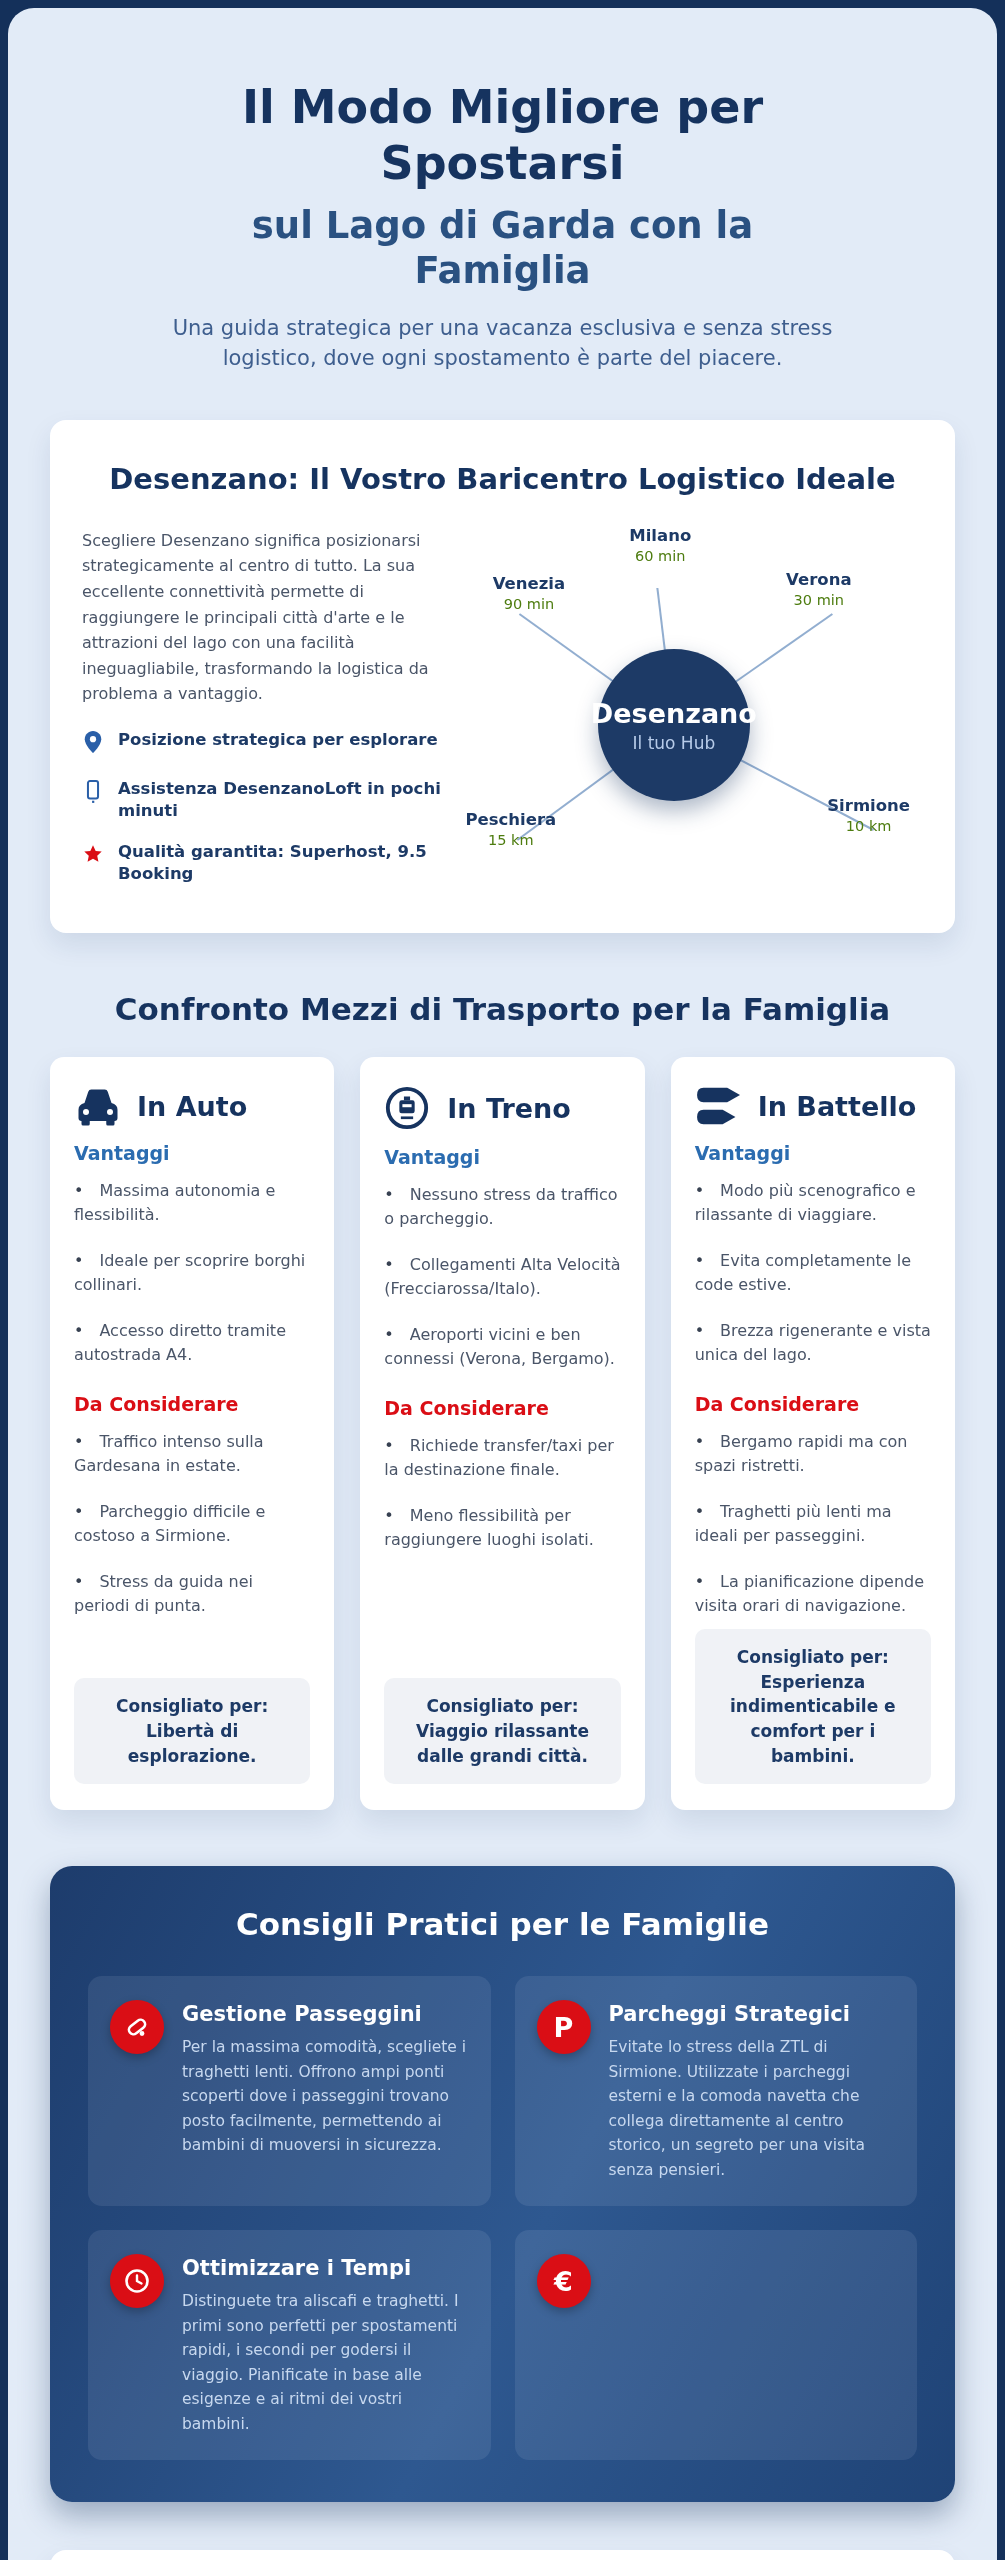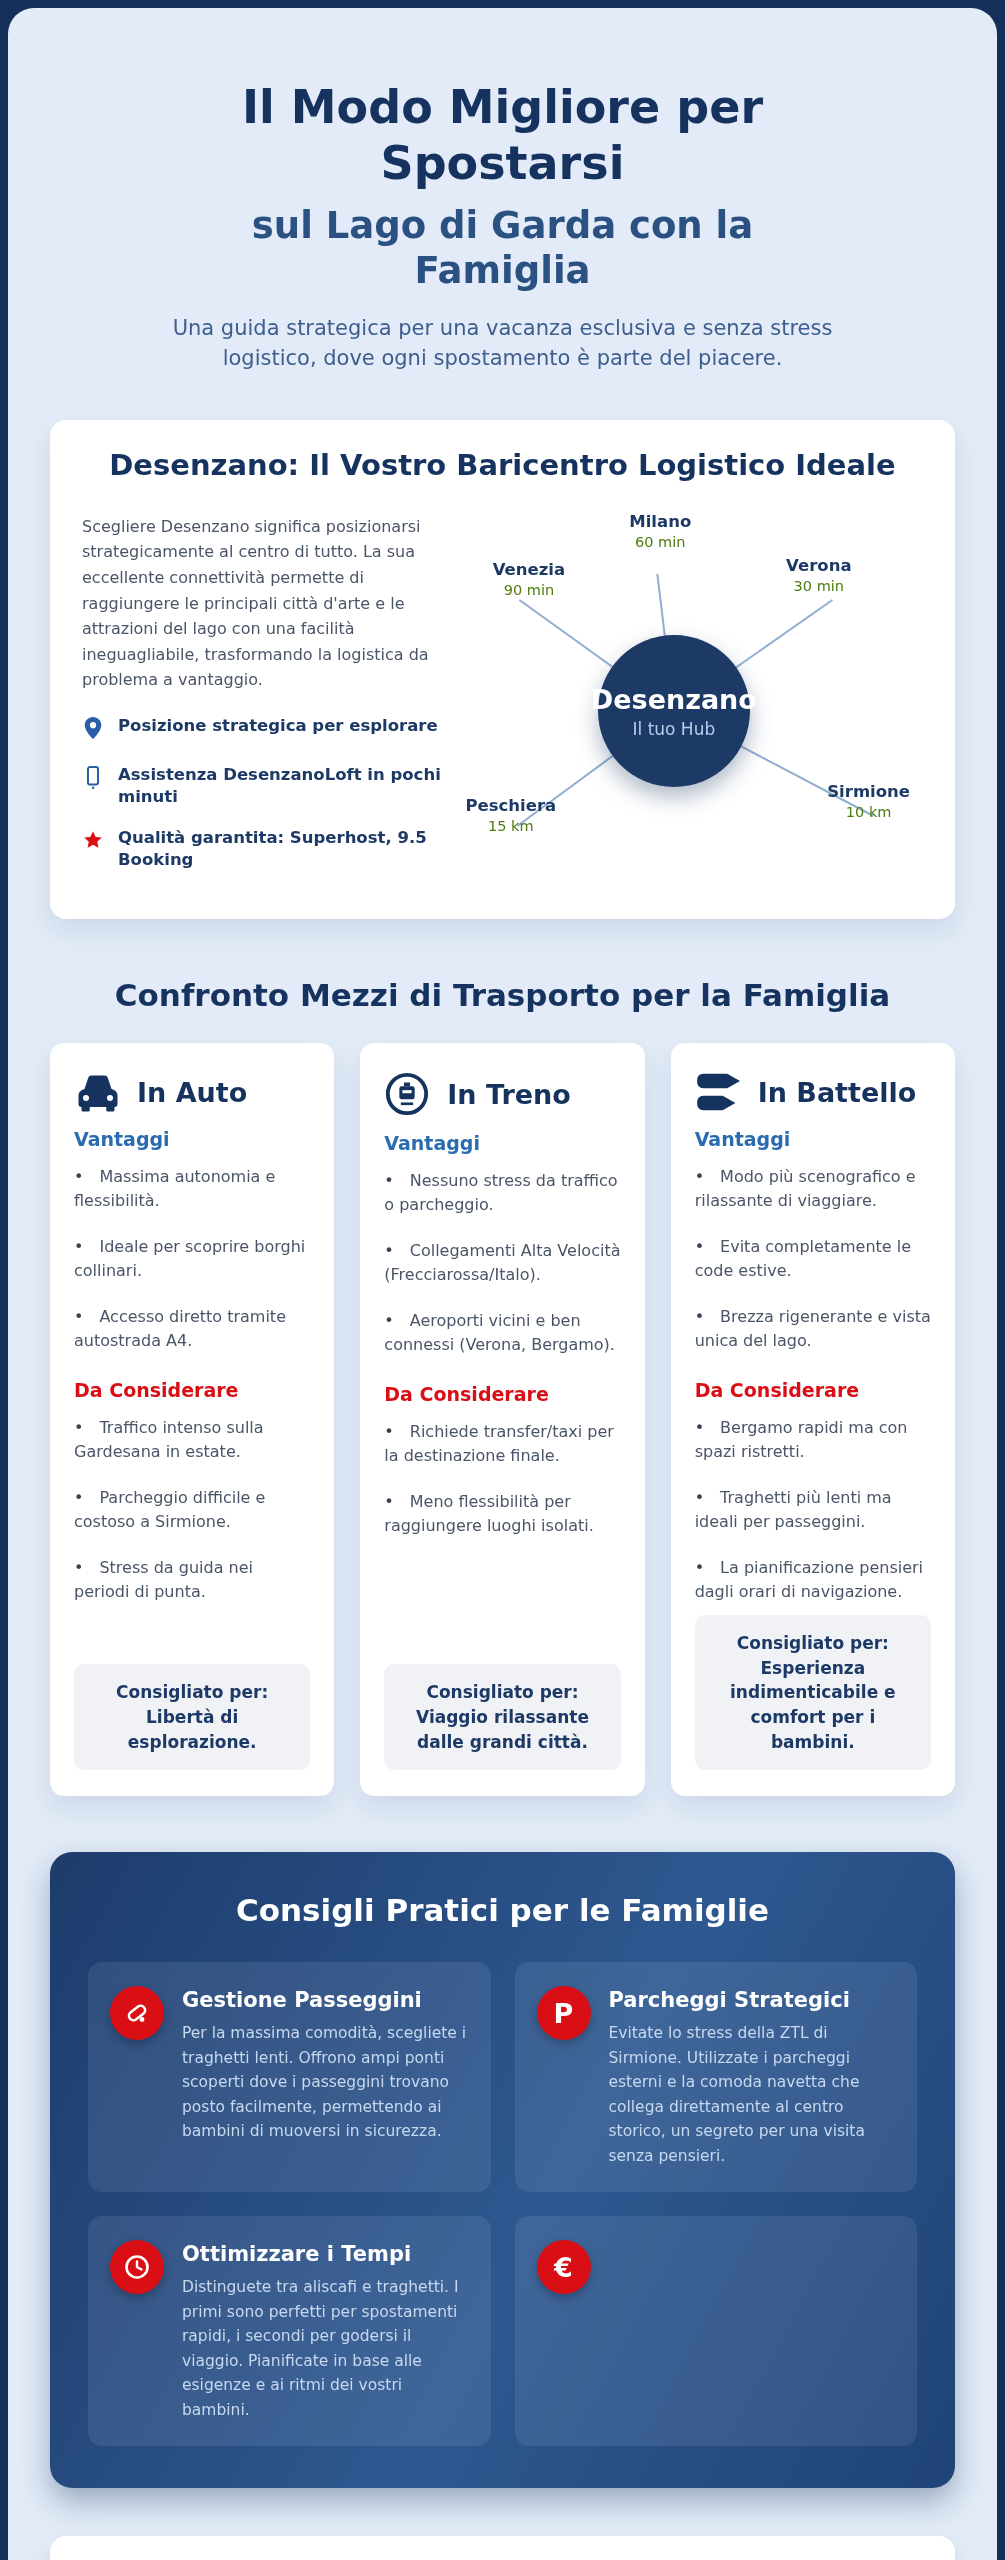--- a/index.html
+++ b/index.html
@@ -8,21 +8,21 @@
   .page{background:#e2ebf7;border-radius:26px;overflow:hidden;}
 
   
   .hero{padding:58px 40px 6px;text-align:center;}
   .hero h1{margin:13px auto;max-width:580px;font-size:46px;line-height:1.22;color:#16335f;font-weight:bold;}
   .hero h2{margin:6px auto 0;max-width:530px;font-size:37px;line-height:1.2;color:#2a5181;font-weight:bold;}
   .hero p{margin:20px auto 0;max-width:730px;font-size:21px;line-height:1.45;color:#3e5e8e;}
 
   
   .card{background:#ffffff;border-radius:16px;box-shadow:0 12px 26px rgba(23,51,95,.10);}
-  .hub-card{margin:40px 42px 0;padding:28px 32px 30px;}
+  .hub-card{margin:40px 42px 0;padding:42px 32px 30px;}
   .hub-card .card-title{margin:0 0 26px;text-align:center;font-size:29px;font-weight:bold;color:#16335f;}
   .hub-flex{display:flex;gap:18px;}
   .hub-left{width:44%;}
   .hub-left .intro{margin:6px 0 22px;font-size:16px;line-height:1.6;color:#4a5568;}
   .hl-row{display:flex;align-items:flex-start;gap:14px;margin:18px 0;}
   .hl-row .hl-ic{flex:0 0 22px;margin-top:1px;}
   .hl-row .hl-tx{font-size:16.5px;line-height:1.35;font-weight:bold;color:#1d3a66;}
   .hub-right{flex:1;position:relative;height:370px;}
   .spokes{position:absolute;inset:0;width:100%;height:100%;}
   .hub-circle{position:absolute;left:45%;top:55%;transform:translate(-50%,-50%);
@@ -213,21 +213,21 @@
         </span>
         <span class="t-title">In Battello</span>
       </div>
       <div class="lbl pros">Vantaggi</div>
       <p class="bullet">Modo più scenografico e rilassante di viaggiare.</p>
       <p class="bullet">Evita completamente le code estive.</p>
       <p class="bullet">Brezza rigenerante e vista unica del lago.</p>
       <div class="lbl cons">Da Considerare</div>
       <p class="bullet">Bergamo rapidi ma con spazi ristretti.</p>
       <p class="bullet">Traghetti più lenti ma ideali per passeggini.</p>
-      <p class="bullet">La pianificazione pensieri dagli orari di navigazione.</p>
+      <p class="bullet">La pianificazione dipende visita orari di navigazione.</p>
       <div class="reco">Consigliato per: Esperienza indimenticabile e comfort per i bambini.</div>
     </section>
   </div>
 
   <section class="tips">
     <h3>Consigli Pratici per le Famiglie</h3>
     <div class="tips-grid">
 
       <div class="tip">
         <div class="tip-ic">

